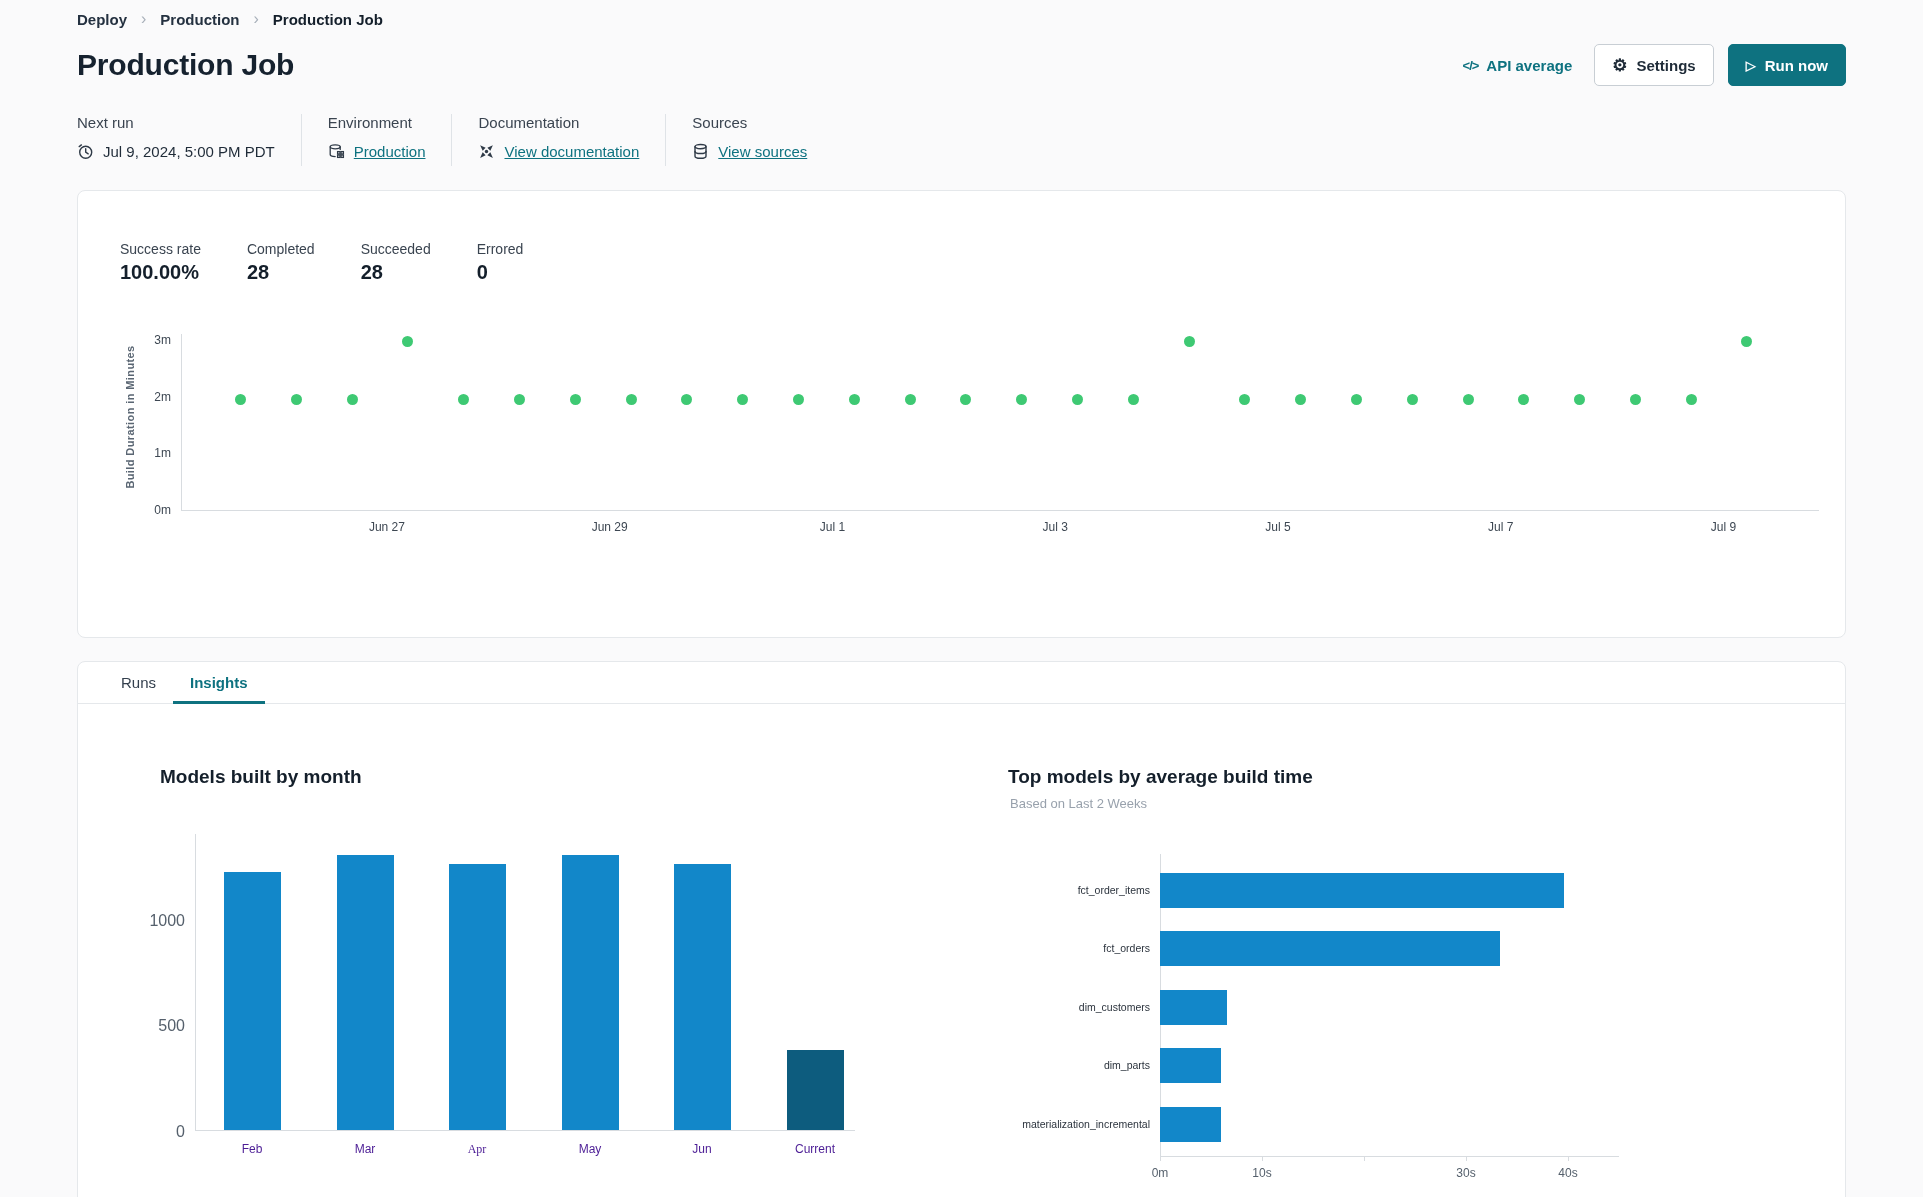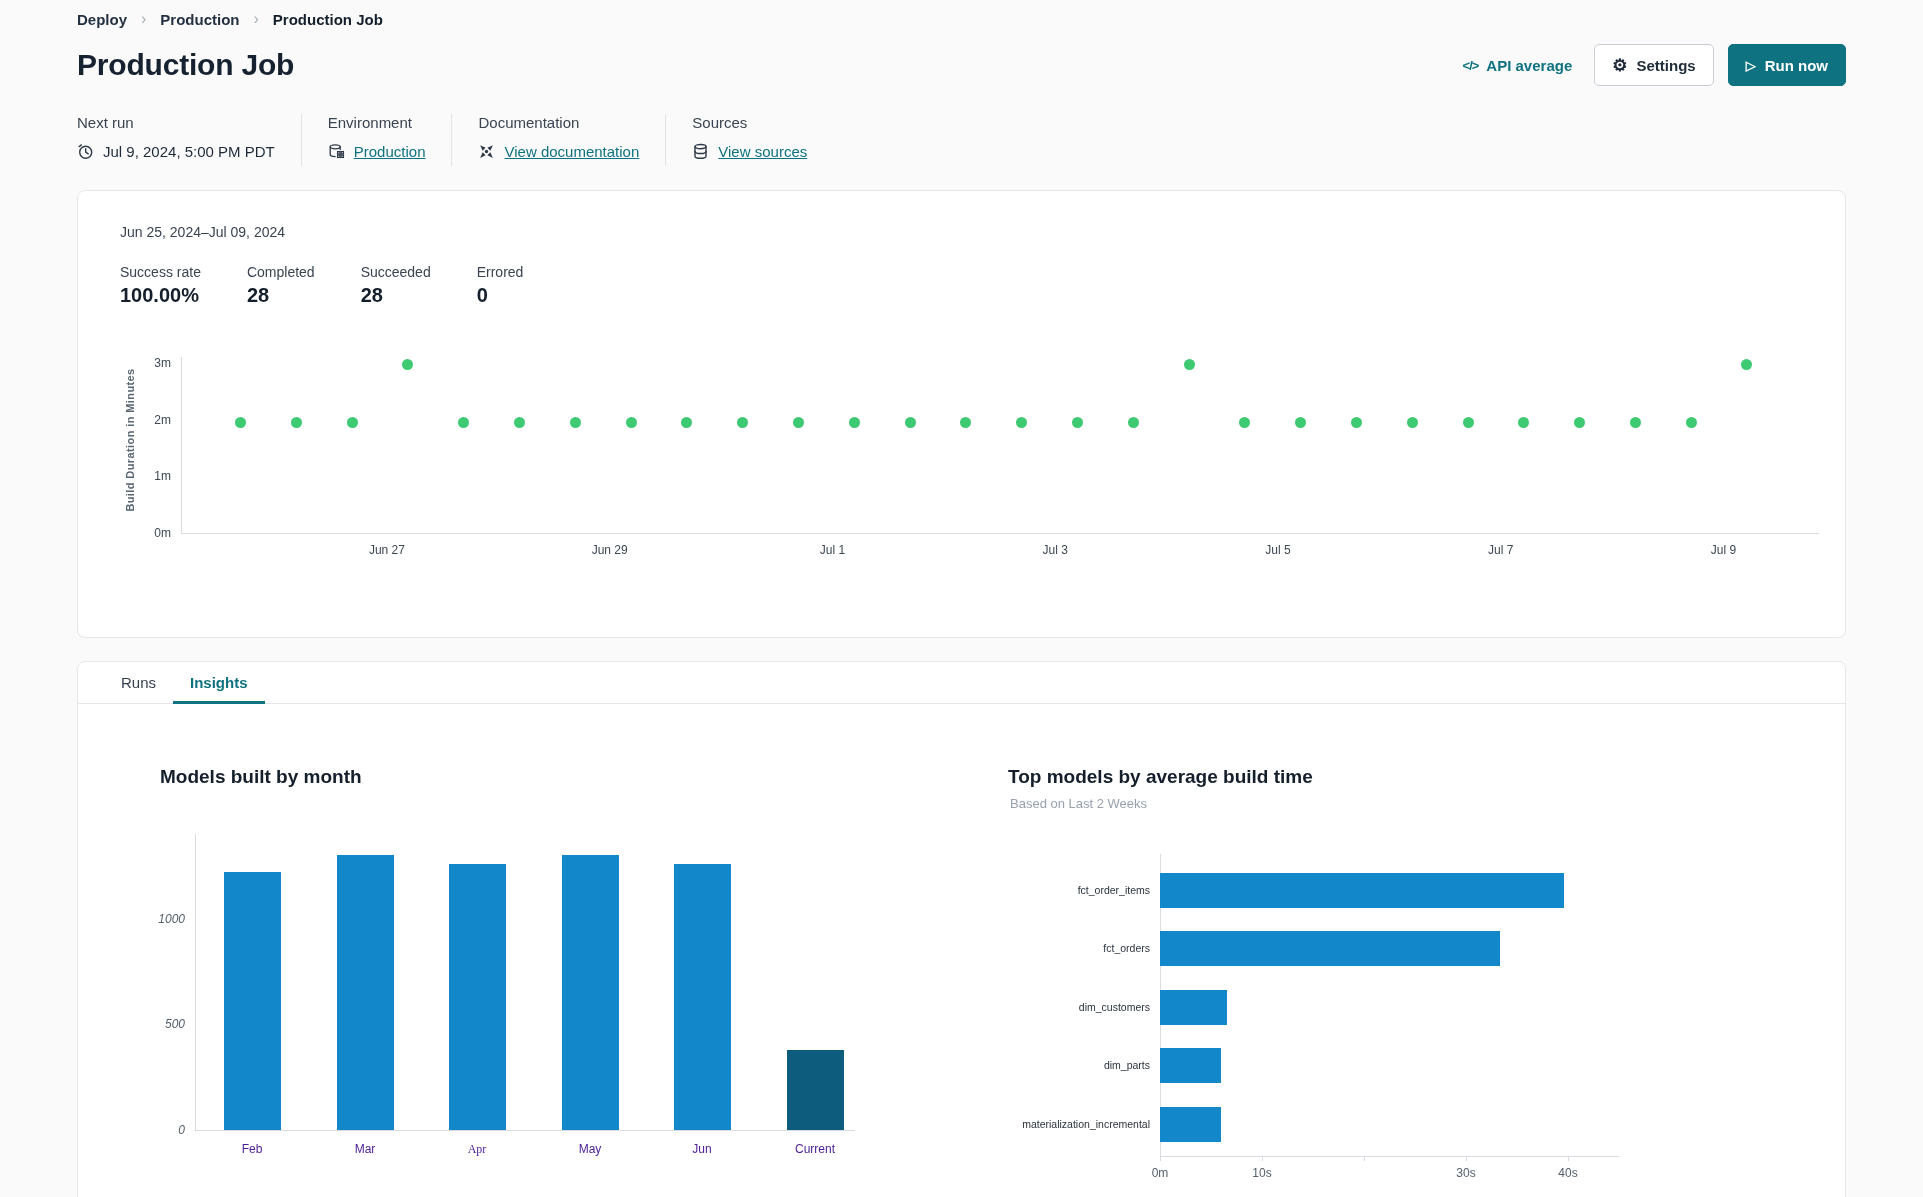--- a/index.html
+++ b/index.html
@@ -62,21 +62,21 @@
   .tabbar{display:flex;height:42px;border-bottom:1px solid var(--border);padding-left:26px;}
   .tab{position:relative;display:flex;align-items:center;padding:0 17px;font-size:15px;color:#333F4D;cursor:pointer;}
   .tab.active{color:var(--accent);font-weight:700;}
   .tab.active::after{content:"";position:absolute;left:0;right:0;bottom:-1px;height:3px;background:var(--accent);}
   #charts-area{position:relative;height:520px;}
   .chart-title{position:absolute;font-size:19px;font-weight:700;color:#141F2B;}
   .chart-subtitle{position:absolute;font-size:13px;color:#98A1AC;}
   .axisv{position:absolute;width:1px;background:var(--axis);}
   .axish{position:absolute;height:1px;background:var(--axis);}
   .tickv{position:absolute;width:1px;height:5px;background:var(--axis);}
-  .ylab{position:absolute;text-align:right;font-size:12px;color:#55606C;font-style:italic;}
+  .ylab{position:absolute;text-align:right;font-size:16px;color:#55606C;}
   .xlab{position:absolute;text-align:center;font-size:12px;color:#55606C;}
   .catlab{position:absolute;text-align:center;font-size:12px;color:#4c1d95;}
   .hcat{position:absolute;text-align:right;font-size:10.5px;color:#2B333D;}
   .bar{position:absolute;}
   svg.ic{display:block;}
 </style>
 </head>
 <body>
 
 <div class="page">
@@ -157,21 +157,20 @@
           <ellipse cx="8.5" cy="3.6" rx="5.5" ry="2.1"></ellipse>
           <path d="M3 3.6 V13.2 c0 1.2 2.5 2.1 5.5 2.1 s5.5-0.9 5.5-2.1 V3.6"></path>
           <path d="M3 8.4 c0 1.2 2.5 2.1 5.5 2.1 s5.5-0.9 5.5-2.1"></path>
         </svg>
         <a>View sources</a>
       </div>
     </div>
   </div>
 
   <section class="card recent-card">
-    <div class="date-range">Jun 25, 2024–Jul 09, 2024</div>
     <div class="stats">
       <div class="stat">
         <div class="lbl">Success rate</div>
         <div class="val">100.00%</div>
       </div>
       <div class="stat">
         <div class="lbl">Completed</div>
         <div class="val">28</div>
       </div>
       <div class="stat">

